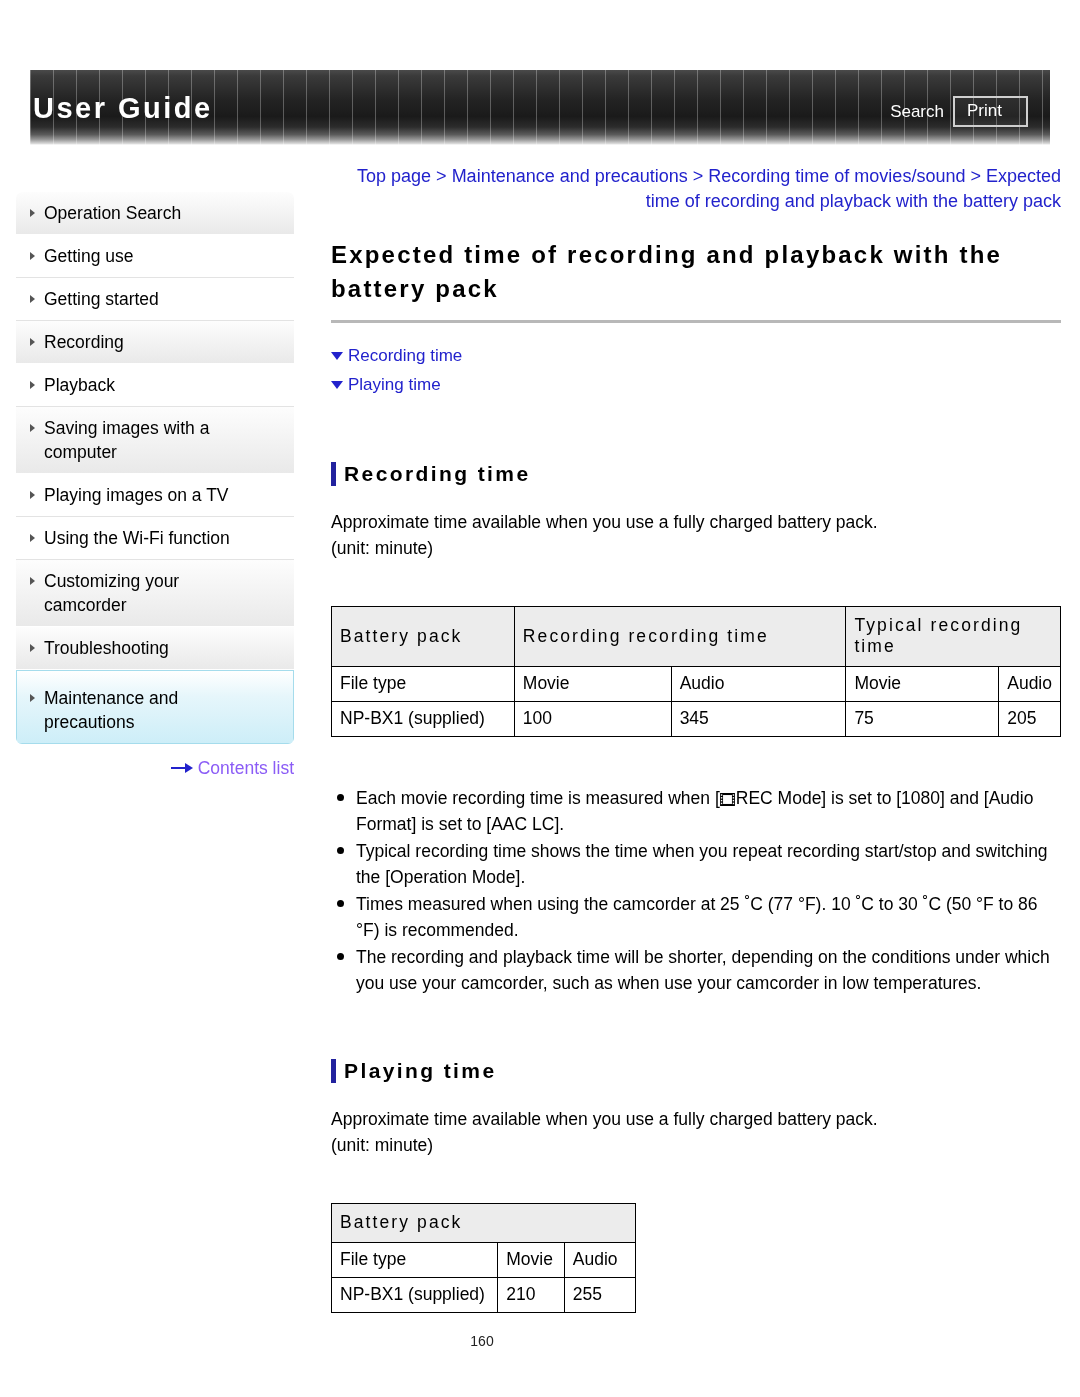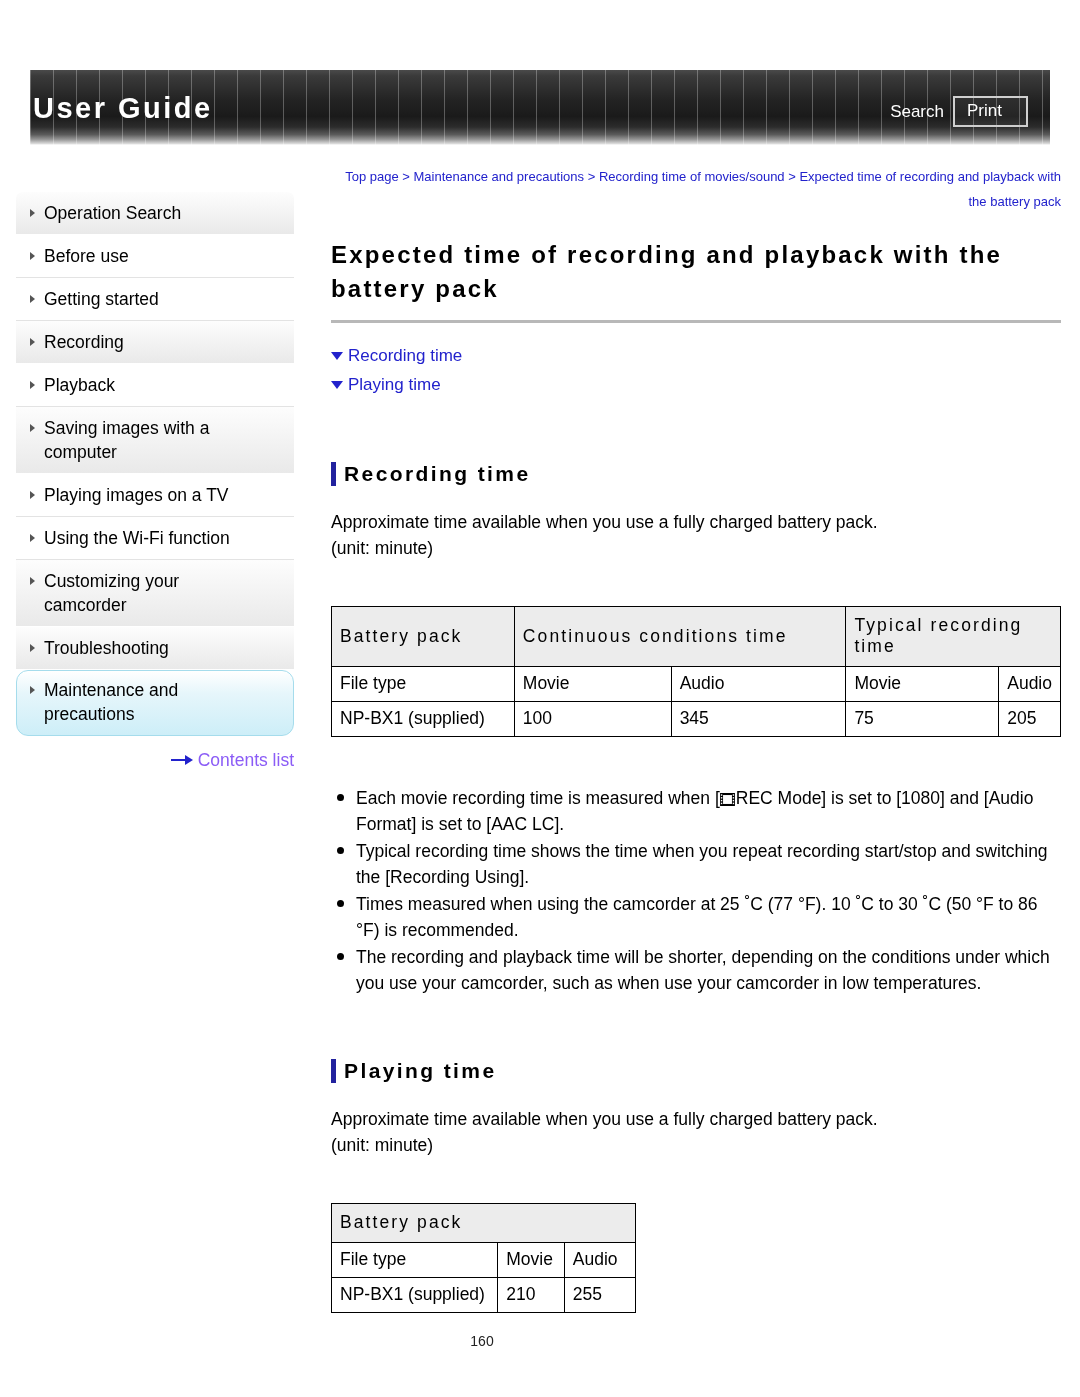--- a/index.html
+++ b/index.html
@@ -92,22 +92,22 @@
   .nav-item.shade {
     background: linear-gradient(to bottom, #fdfdfd 0%, #f4f4f4 45%, #e9e9e9 100%);
   }
   .nav-item.plain {
     background: #ffffff;
     border-bottom: 1px solid #e3e3e3;
   }
   .nav-item.active {
     background: linear-gradient(to bottom, #ffffff 0%, #e6f6fb 35%, #cdeef8 100%);
     border: 1px solid #a5dcec;
-    border-radius: 12px;
-    padding: 7px 9px 9px 13px;
+    border-radius: 0;
+    padding: 15px 9px 9px 13px;
   }
   .nav-item:first-child {
     border-top-left-radius: 6px;
     border-top-right-radius: 6px;
   }
   .nav-arrow {
     display: inline-block;
     width: 0; height: 0;
     border-left: 5px solid #555;
     border-top: 4px solid transparent;
@@ -156,21 +156,21 @@
   }
 
   
   #content {
     position: absolute;
     left: 331px;
     top: 164px;
     width: 730px;
   }
   #breadcrumb {
-    font-size: 13px;
+    font-size: 18px;
     line-height: 25px;
     color: #2222cc;
     text-align: right;
     margin-bottom: 24px;
   }
   #page-title {
     font-size: 24px;
     line-height: 34px;
     letter-spacing: 2.2px;
     color: #000;
@@ -292,21 +292,21 @@
 <div id="header-bar">
   <div id="header-stripes"></div>
   <div id="user-guide-title">User Guide</div>
   <div id="search-link">Search</div>
   <div id="print-button">Print</div>
 </div>
 
 <div id="sidebar">
   <div id="sidebar-nav">
       <div class="nav-item shade"><span class="nav-arrow"></span><span class="nav-label">Operation Search</span></div>
-      <div class="nav-item plain"><span class="nav-arrow"></span><span class="nav-label">Before use</span></div>
+      <div class="nav-item plain"><span class="nav-arrow"></span><span class="nav-label">Getting use</span></div>
       <div class="nav-item plain"><span class="nav-arrow"></span><span class="nav-label">Getting started</span></div>
       <div class="nav-item shade"><span class="nav-arrow"></span><span class="nav-label">Recording</span></div>
       <div class="nav-item plain"><span class="nav-arrow"></span><span class="nav-label">Playback</span></div>
       <div class="nav-item shade wrap"><span class="nav-arrow"></span><span class="nav-label">Saving images with a computer</span></div>
       <div class="nav-item plain"><span class="nav-arrow"></span><span class="nav-label">Playing images on a TV</span></div>
       <div class="nav-item plain wrap"><span class="nav-arrow"></span><span class="nav-label">Using the Wi-Fi function</span></div>
       <div class="nav-item shade wrap"><span class="nav-arrow"></span><span class="nav-label">Customizing your camcorder</span></div>
       <div class="nav-item shade"><span class="nav-arrow"></span><span class="nav-label">Troubleshooting</span></div>
       <div class="nav-item active active wrap"><span class="nav-arrow"></span><span class="nav-label">Maintenance and precautions</span></div>
     </div>
@@ -333,21 +333,21 @@
   <h2 class="section-head">Recording time</h2>
   <div class="body-text">
     <div>Approximate time available when you use a fully charged battery pack.</div>
     <div>(unit: minute)</div>
   </div>
 
   <table class="spec" id="table-recording">
     <tbody>
       <tr>
         <th>Battery pack</th>
-        <th colspan="2">Continuous conditions time</th>
+        <th colspan="2">Recording recording time</th>
         <th colspan="2">Typical recording time</th>
       </tr>
       <tr>
         <td>File type</td>
         <td>Movie</td>
         <td>Audio</td>
         <td>Movie</td>
         <td>Audio</td>
       </tr>
       <tr>
@@ -366,21 +366,21 @@
             <rect x="3.2" y="2.2" width="9.6" height="9.6" fill="#fff"></rect>
             <rect x="0.9" y="1.4" width="1.5" height="1.6" fill="#fff"></rect>
             <rect x="0.9" y="4.4" width="1.5" height="1.6" fill="#fff"></rect>
             <rect x="0.9" y="7.4" width="1.5" height="1.6" fill="#fff"></rect>
             <rect x="0.9" y="10.4" width="1.5" height="1.6" fill="#fff"></rect>
             <rect x="13.6" y="1.4" width="1.5" height="1.6" fill="#fff"></rect>
             <rect x="13.6" y="4.4" width="1.5" height="1.6" fill="#fff"></rect>
             <rect x="13.6" y="7.4" width="1.5" height="1.6" fill="#fff"></rect>
             <rect x="13.6" y="10.4" width="1.5" height="1.6" fill="#fff"></rect>
           </svg></span><span>REC Mode] is set to [1080] and [Audio Format] is set to [AAC LC].</span></li>
-      <li><span>Typical recording time shows the time when you repeat recording start/stop and switching the [Recording Using].</span></li>
+      <li><span>Typical recording time shows the time when you repeat recording start/stop and switching the [Operation Mode].</span></li>
       <li><span>Times measured when using the camcorder at 25 ˚C (77 °F). 10 ˚C to 30 ˚C (50 °F to 86 °F) is recommended.</span></li>
       <li><span>The recording and playback time will be shorter, depending on the conditions under which you use your camcorder, such as when use your camcorder in low temperatures.</span></li>
     </ul>
 
   <h2 class="section-head">Playing time</h2>
   <div class="body-text">
     <div>Approximate time available when you use a fully charged battery pack.</div>
     <div>(unit: minute)</div>
   </div>
 

